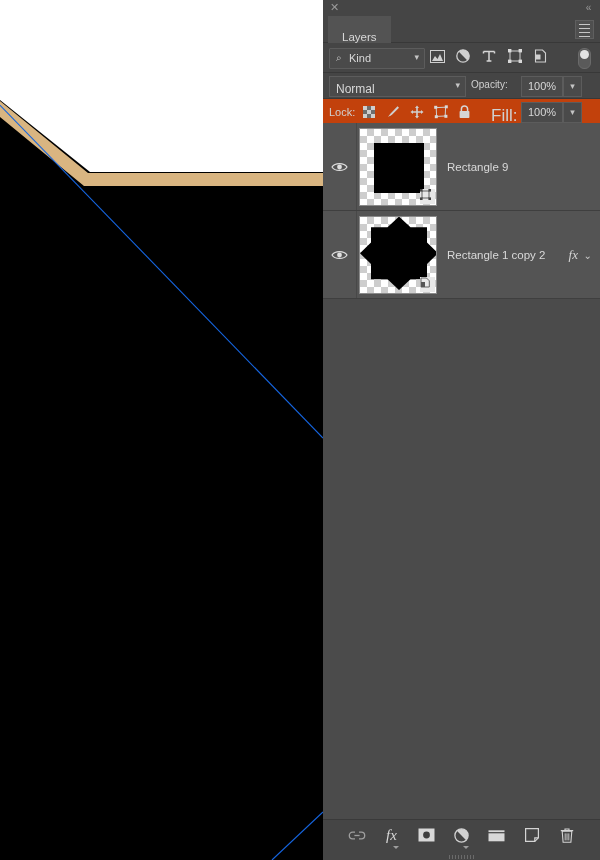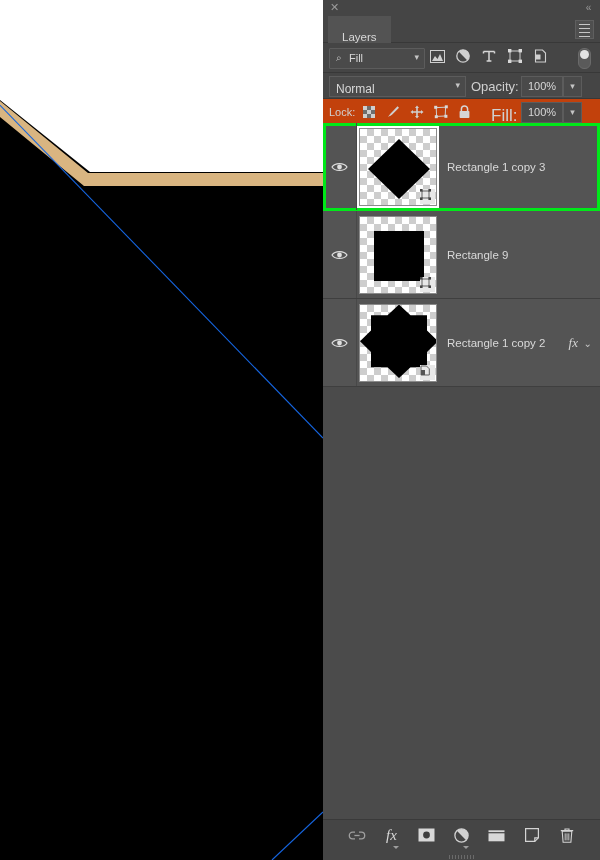--- a/index.html
+++ b/index.html
@@ -150,21 +150,21 @@
     cursor: pointer;
   }
   .blend-select .bl-label {
     position:absolute; left:6px; top:5px; font-size:12px; color:#d8d8d8;
   }
   .blend-select .chev {
     position:absolute; right:5px; top:3px; font-size:9px; color:#c5c5c5;
   }
   .op-label {
     position: absolute; left: 148px; top: 6px;
-    font-size: 13px; color: #d0d0d0;
+    font-size: 10px; color: #d0d0d0;
   }
   .op-field {
     position: absolute; left: 198px; top: 3px;
     width: 40px; height: 19px;
     background: #4a4a4a; border: 1px solid #5c5c5c;
     cursor: text;
   }
   .op-field span {
     position:absolute; left:0; right:0; top:3px;
     text-align:center; font-size:11px; color:#d8d8d8;
@@ -377,21 +377,21 @@
       <i></i>
         <i></i>
         <i></i>
         <i></i>
     </div>
   </div>
 
   <div class="filter-row">
     <div class="kind-select">
       <span class="mag">⌕</span>
-      <span class="kind-label">Fill</span>
+      <span class="kind-label">Kind</span>
       <span class="chev">▾</span>
     </div>
     <div class="filter-icons">
       <div class="fi">
         <svg width="15" height="13" viewBox="0 0 15 13">
           <rect x="0.5" y="0.5" width="14" height="12" fill="none" stroke="#cfcfcf"></rect>
           <path d="M2 11 L5 6 L7.5 9 L10 4 L13 11 Z" fill="#cfcfcf"></path>
         </svg>
       </div>
       <div class="fi">
@@ -479,45 +479,20 @@
     </div>
     <div class="fill-label">Fill:</div>
     <div class="fill-field">
       <span>100%</span>
     </div>
     <div class="fill-chev">▾</div>
   </div>
 
   <div class="layer-list">
 
-    <div class="layer-row selected">
-      <div class="eye-cell">
-        <svg width="17" height="12" viewBox="0 0 17 12">
-          <path d="M1 6 C4 1.4 13 1.4 16 6 C13 10.6 4 10.6 1 6 Z" fill="none" stroke="#e0e0e0" stroke-width="1.2"></path>
-          <circle cx="8.5" cy="6" r="2.4" fill="#e0e0e0"></circle>
-        </svg>
-      </div>
-      <div class="thumb-wrap sel-thumb">
-        <div class="thumb">
-          <svg width="78" height="78" viewBox="0 0 78 78">
-            <polygon points="39,10 70,40 39,70 8,40" fill="#000000"></polygon>
-          </svg>
-          <div class="thumb-badge">
-            <svg width="11" height="11" viewBox="0 0 11 11">
-              <rect x="2" y="2" width="7" height="7" fill="none" stroke="#555" stroke-width="0.9"></rect>
-              <rect x="0" y="0" width="2.6" height="2.6" fill="#444"></rect>
-              <rect x="8.4" y="0" width="2.6" height="2.6" fill="#444"></rect>
-              <rect x="0" y="8.4" width="2.6" height="2.6" fill="#444"></rect>
-              <rect x="8.4" y="8.4" width="2.6" height="2.6" fill="#444"></rect>
-            </svg>
-          </div>
-        </div>
-      </div>
-      <div class="layer-name">Rectangle 1 copy 3</div>
-    </div>
 
 
     <div class="layer-row">
       <div class="eye-cell">
         <svg width="17" height="12" viewBox="0 0 17 12">
           <path d="M1 6 C4 1.4 13 1.4 16 6 C13 10.6 4 10.6 1 6 Z" fill="none" stroke="#e0e0e0" stroke-width="1.2"></path>
           <circle cx="8.5" cy="6" r="2.4" fill="#e0e0e0"></circle>
         </svg>
       </div>
       <div class="thumb-wrap">

